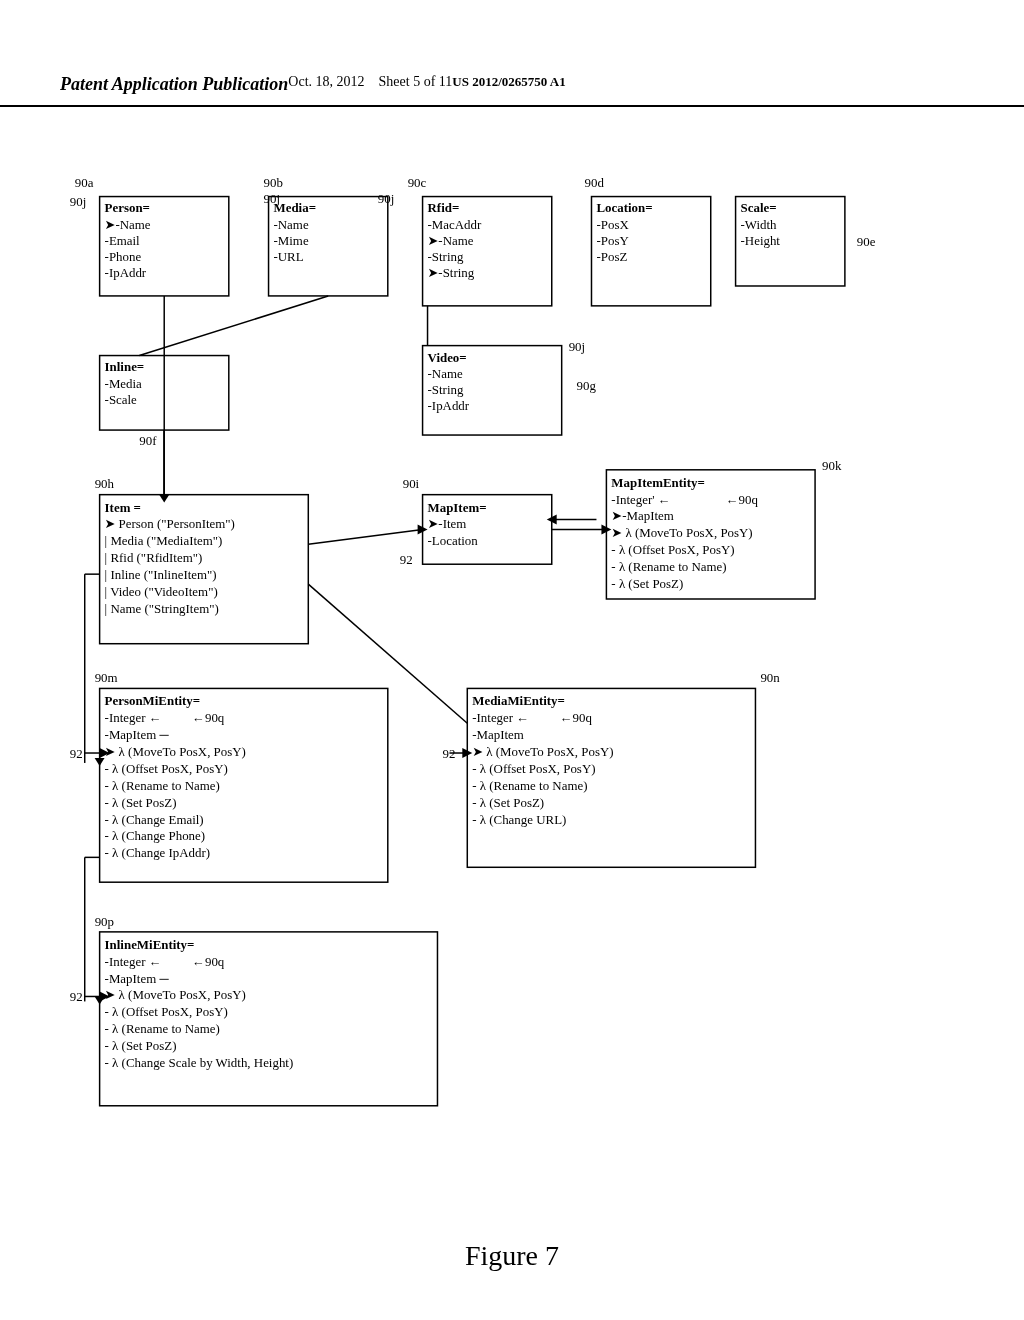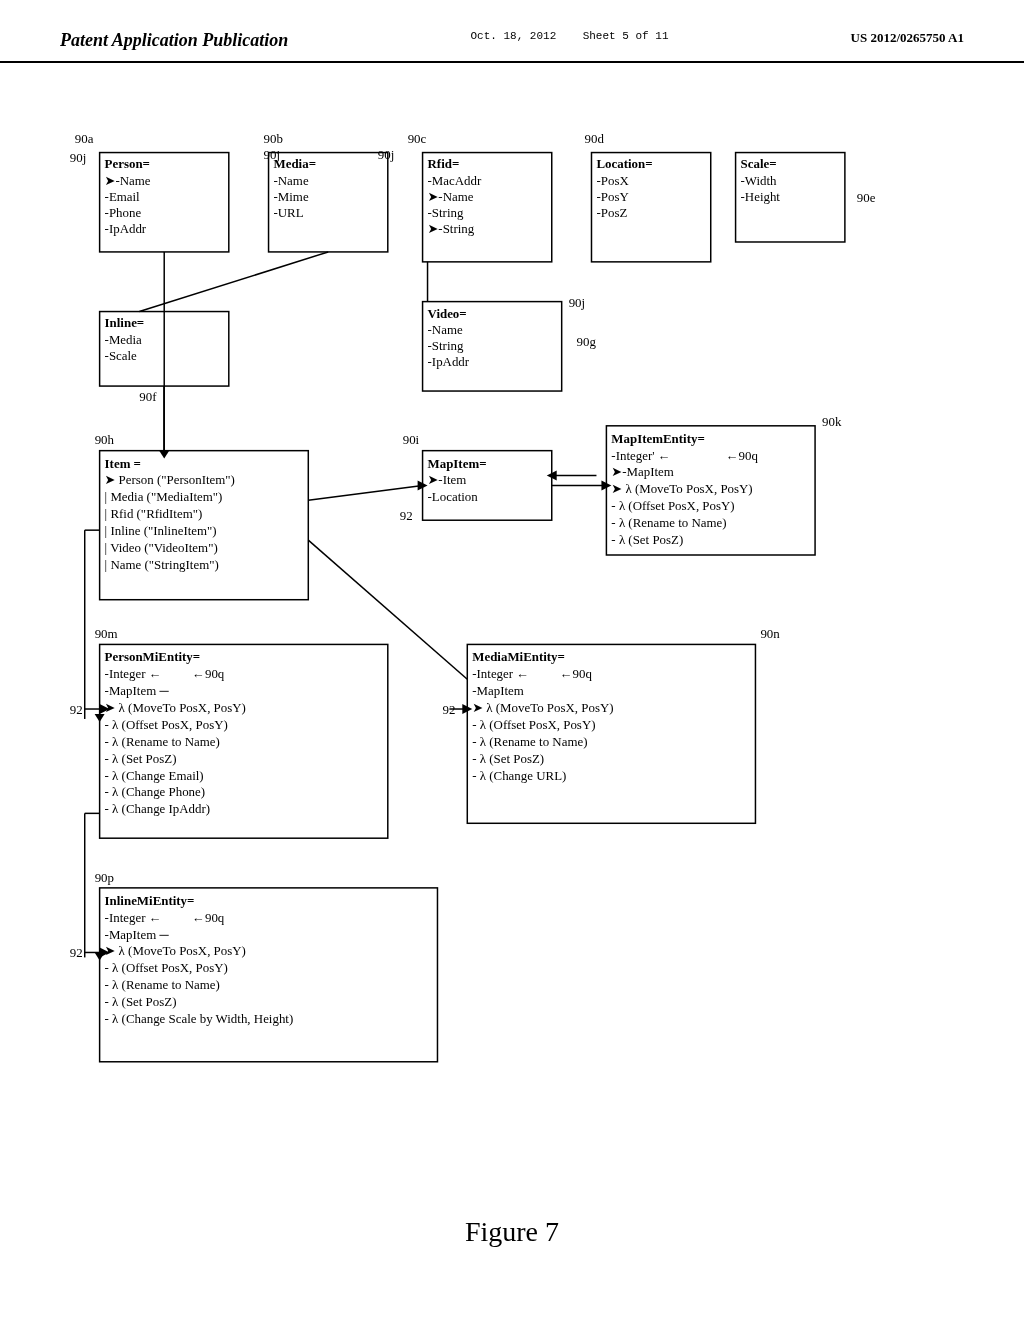--- a/index.html
+++ b/index.html
@@ -8,34 +8,33 @@
       font-family: 'Times New Roman', Times, serif;
       width: 1024px;
       min-height: 1320px;
       position: relative;
       overflow-x: hidden;
     }
 
     
     .header {
       display: flex;
-      justify-content: space-between;
       align-items: flex-start;
       padding: 30px 60px 10px 60px;
       border-bottom: 2px solid #000;
+      margin-top: 44px;
     }
     .header-left {
       font-size: 18px;
       font-weight: bold;
       font-style: italic;
     }
     .header-center {
-      font-size: 11px;
+      font-size: 14px;
       text-align: center;
-      font-family: Liberation Mono, monospace;
     }
     .header-right {
       font-size: 13px;
       font-weight: bold;
     }
 
     
     .diagram-area {
       position: relative;
       width: 100%;
@@ -45,21 +44,20 @@
     
     .diagram-svg {
       width: 100%;
       display: block;
     }
 
     
     .figure-caption {
       text-align: center;
       font-size: 28px;
-      margin-top: 20px;
       margin-bottom: 30px;
     }
 
     .box {
       fill: white;
       stroke: black;
       stroke-width: 1.5;
     }
     text {
       font-family: 'Times New Roman', Times, serif;

